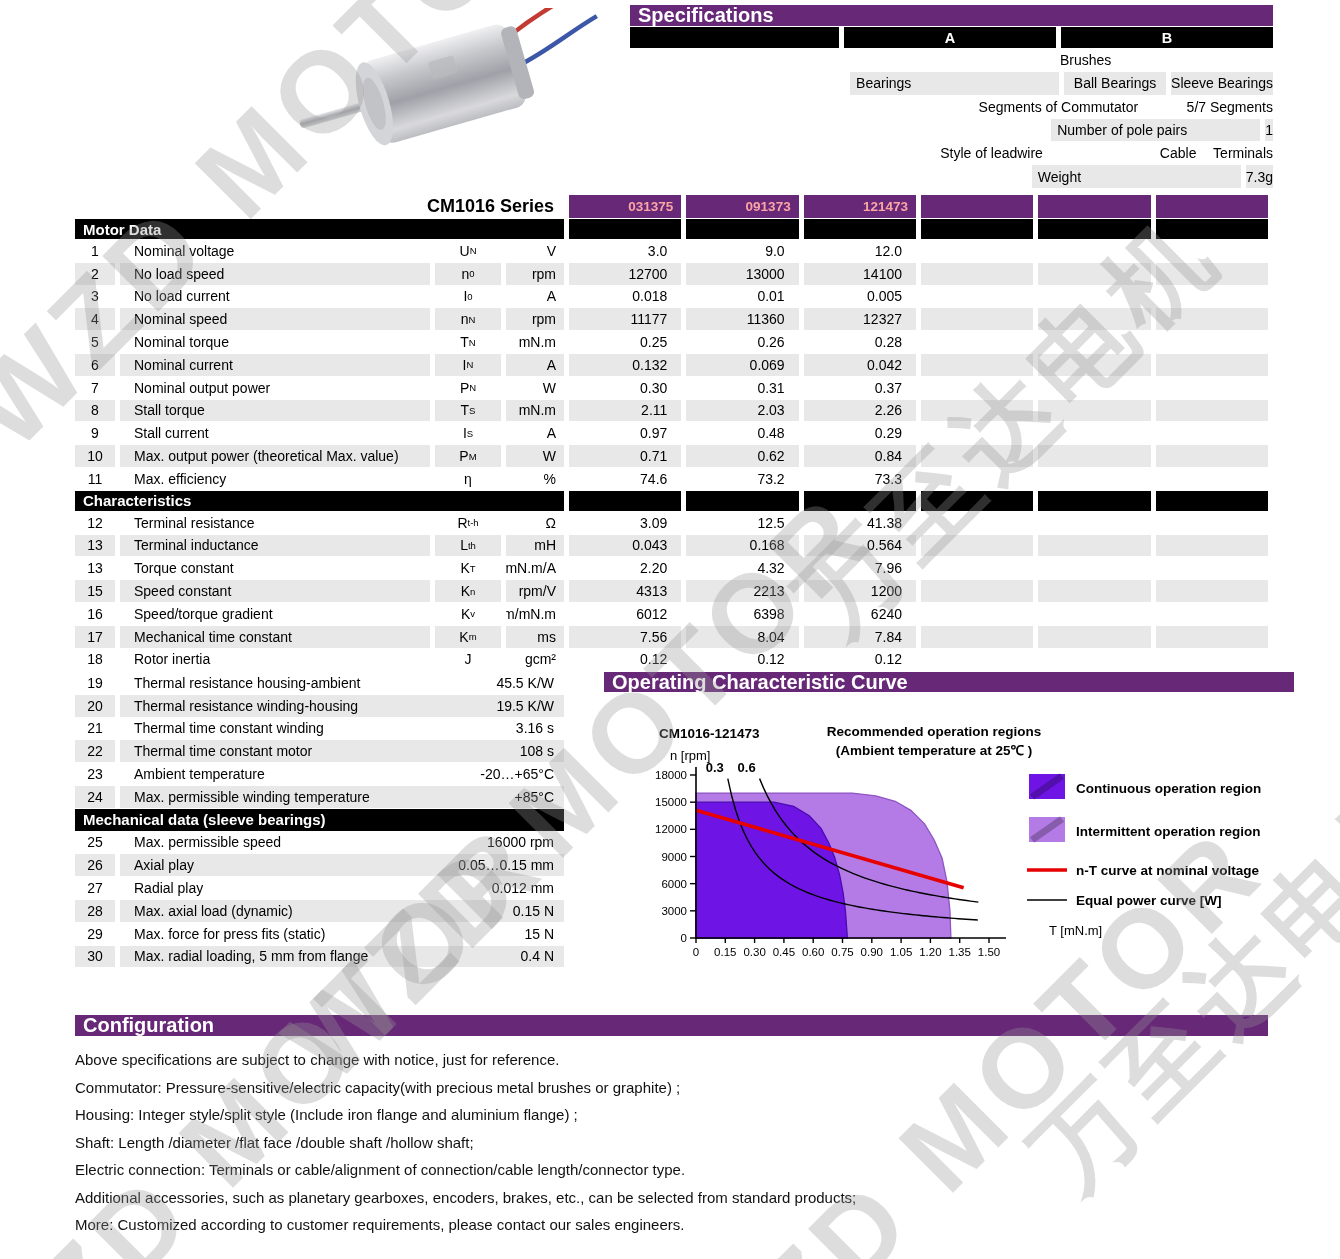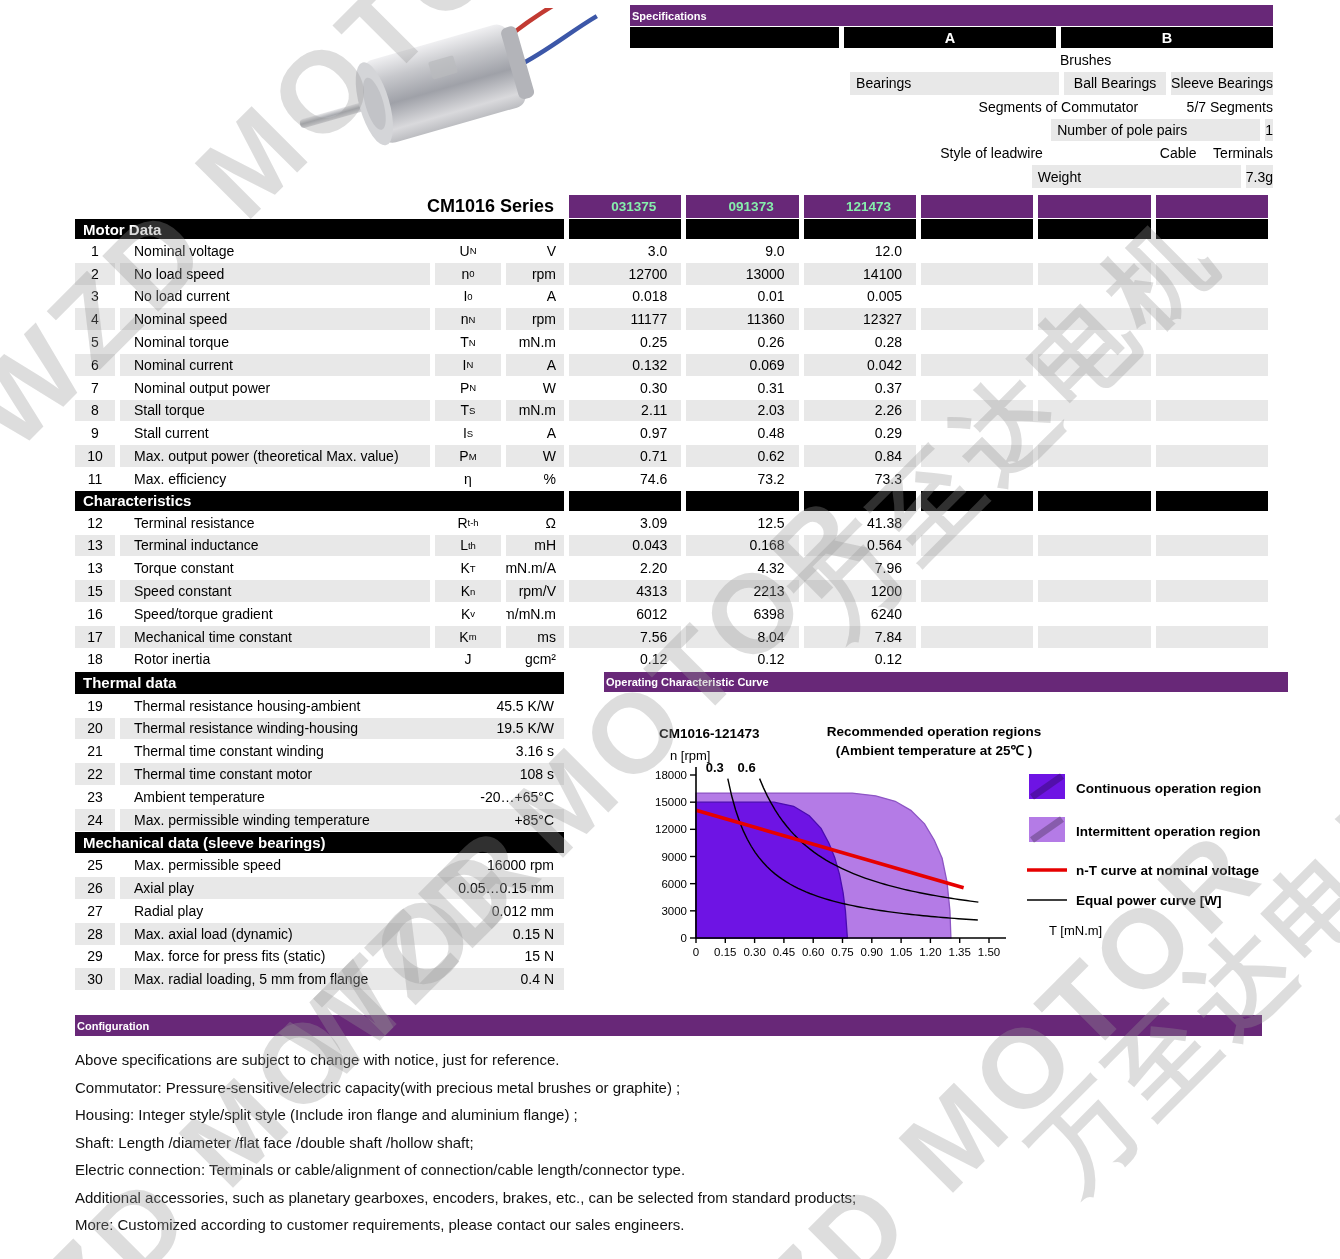--- a/index.html
+++ b/index.html
@@ -14,24 +14,24 @@
   .g{background:#e8e8e8;}
   .num{justify-content:center;}
   .lbl{padding-left:14px;}
   .sym{justify-content:center;}
   .sym sub{font-size:9.5px;}
   .unit{justify-content:flex-end;padding-right:8px;}
   .val{justify-content:flex-end;padding-right:14px;}
   .bar-black{background:#000;color:#fff;font-weight:bold;display:flex;align-items:center;
              padding-left:8px;font-size:15px;}
   .bar-purple{background:#682878;color:#fff;font-weight:bold;display:flex;align-items:center;
-              padding-left:2px;font-size:11px;}
+              padding-left:8px;font-size:20px;}
   .blackcell{background:#000;}
-  .phead{background:#682878;color:#86efac;font-weight:bold;justify-content:flex-end;
-         padding-right:25px;font-size:13.5px;}
+  .phead{background:#682878;color:#fca5a5;font-weight:bold;justify-content:flex-end;
+         padding-right:8px;font-size:13.5px;}
   
   #specs{position:absolute;left:630px;top:5px;width:643px;display:flex;flex-direction:column;gap:1px;}
   #specs .titlebar{height:21px;}
   .spec-row{display:grid;grid-template-columns:209px 1fr 1fr;column-gap:5px;height:22.3px;}
   .spec-head{height:21px;}
   .spec-label{padding-left:6px;}
   .spec-val{justify-content:center;}
   .spec-merged{grid-column:2/4;}
   .headcell{background:#000;color:#fff;font-weight:bold;display:flex;align-items:center;
             justify-content:center;font-size:14.5px;}
@@ -425,23 +425,20 @@
         <div class="cell val w">0.12</div>
         <div class="cell val w">0.12</div>
         <div class="cell val w"></div>
         <div class="cell val w"></div>
         <div class="cell val w"></div>
       </div>
     </div>
 </div>
 
 <div id="lefttable">
-    <div class="lrow brow-bar">
-      <div class="bar-black" style="grid-column: 1 / 3;">Thermal data</div>
-    </div>
     <div class="lrow">
       <div class="cell num w">19</div>
       <div class="cell lv w">
         <span>Thermal resistance housing-ambient</span>
         <span>45.5 K/W</span>
       </div>
     </div>
     <div class="lrow">
       <div class="cell num g">20</div>
       <div class="cell lv g">

